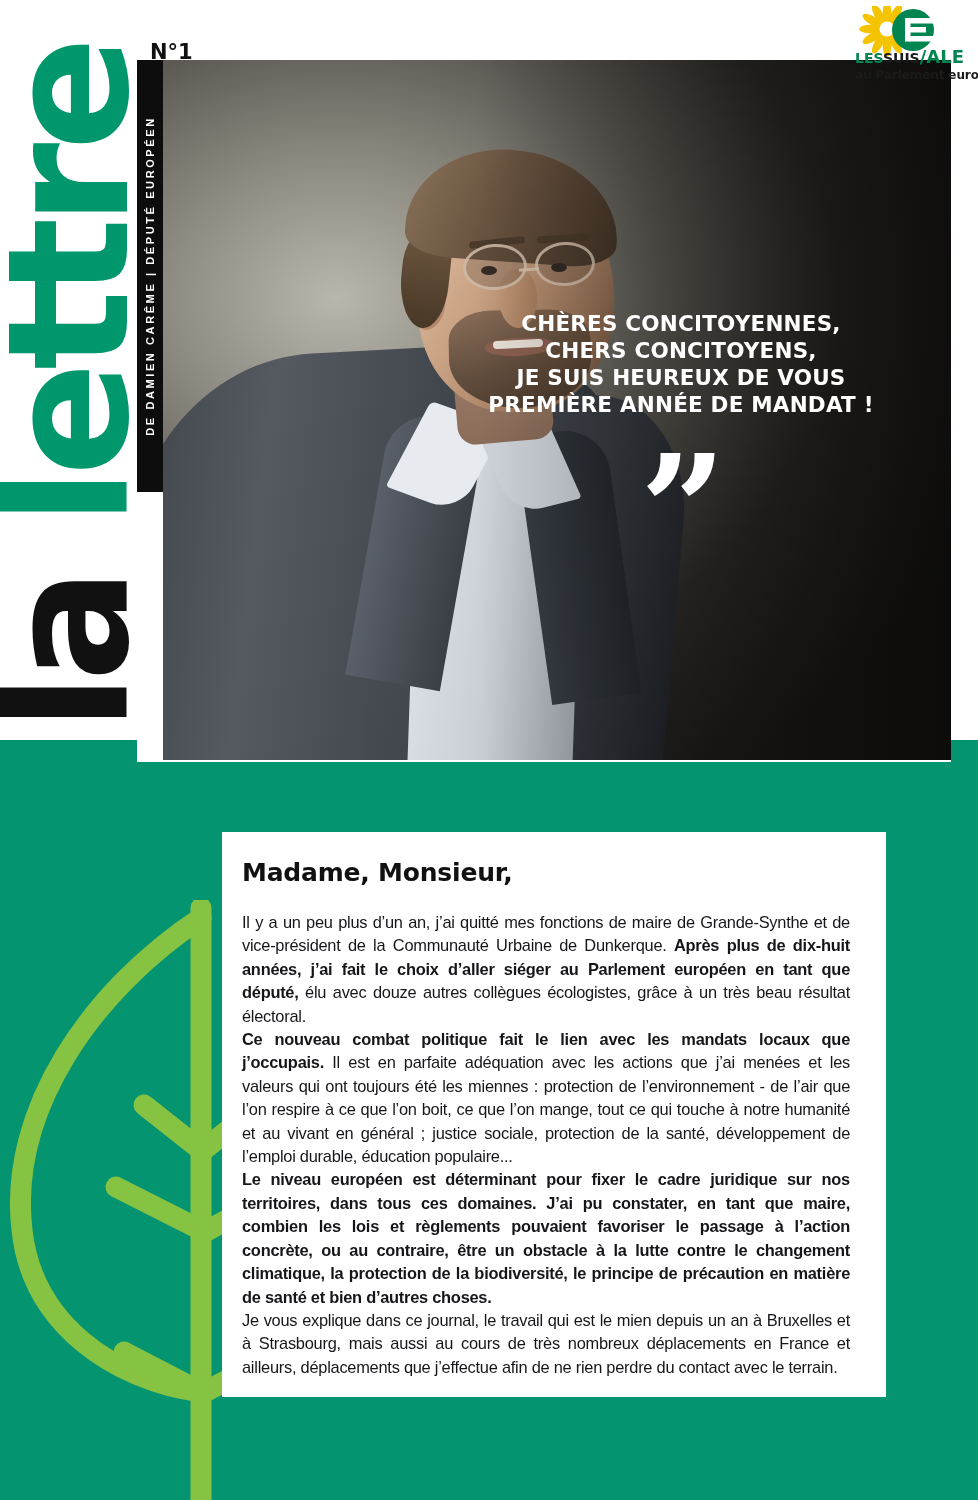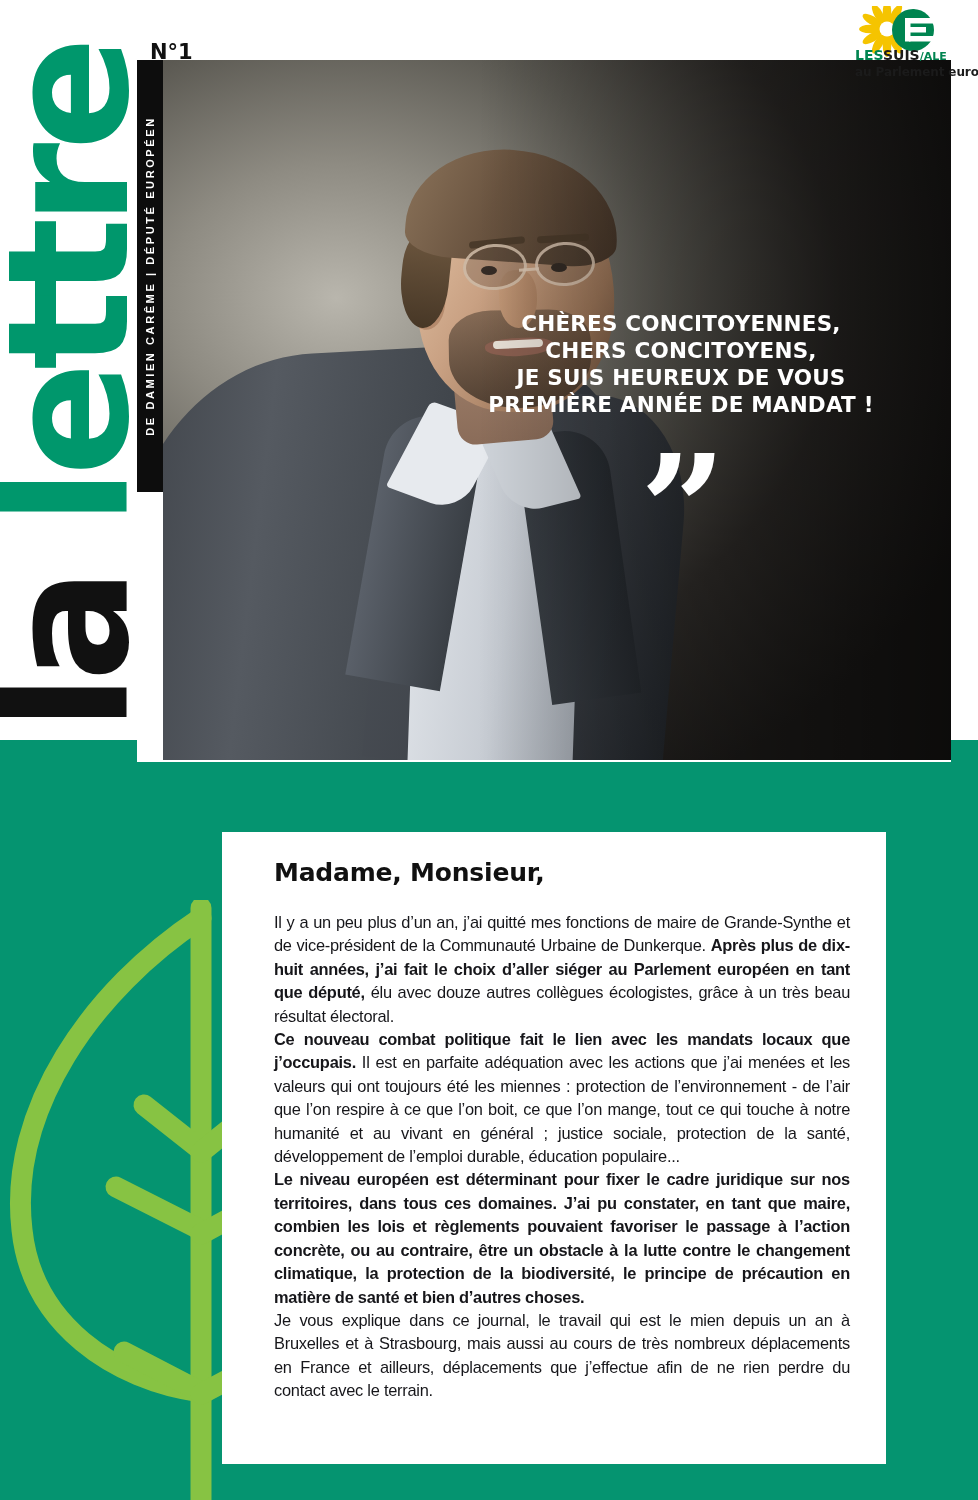--- a/index.html
+++ b/index.html
@@ -187,23 +187,23 @@
   }
 
   
   .logo{position:absolute;left:849px;top:6px;width:124px;height:62px;z-index:9;}
 
   
   .leaf{position:absolute;left:-4px;top:900px;width:290px;height:600px;z-index:3;opacity:0.88;}
 
   
   .card{
-    position:absolute;left:222px;top:832px;width:664px;height:632px;
+    position:absolute;left:222px;top:832px;width:664px;height:565px;
     background:#ffffff;z-index:5;
-    padding:26px 36px 0 52px;
+    padding:26px 36px 0 20px;
     box-sizing:border-box;
   }
   .card h1{
     margin:0 0 24px 0;
     font-family:"DejaVu Sans", sans-serif;
     font-size:25px;font-weight:bold;color:#111;letter-spacing:-0.2px;
   }
   .card p{
     margin:0;
     font-family:"Liberation Sans", sans-serif;
@@ -292,21 +292,21 @@
         </g>
       </g>
       <path d="M128 6 A44 44 0 0 1 128 90 L128 90 L128 6 Z" fill="#008450"></path>
       <circle cx="128" cy="48" r="42" fill="#008450"></circle>
       <rect x="120" y="24" width="48" height="11" fill="#ffffff"></rect>
       <rect x="120" y="42" width="34" height="11" fill="#ffffff"></rect>
       <rect x="120" y="60" width="48" height="11" fill="#ffffff"></rect>
       <rect x="112" y="24" width="11" height="47" fill="#ffffff"></rect>
     </svg>
     <div style="position:absolute;left:6px;top:40px;width:120px;white-space:nowrap;">
-      <span style="font-family:'DejaVu Sans',sans-serif;font-weight:bold;font-size:14px;color:#008450;margin-top:12px;">LES</span><span style="font-family:'DejaVu Sans',sans-serif;font-weight:bold;font-size:14px;color:#1b1b1b;">SUIS</span><span style="font-family:'DejaVu Sans',sans-serif;font-weight:bold;font-size:11px;color:#008450;margin-top:28px;">/ALE</span>
+      <span style="font-family:'DejaVu Sans',sans-serif;font-weight:bold;font-size:14px;color:#008450;margin-top:12px;">LES</span><span style="font-family:'DejaVu Sans',sans-serif;font-weight:bold;font-size:14px;color:#1b1b1b;">SUIS</span><span style="font-family:'DejaVu Sans',sans-serif;font-weight:bold;font-size:18px;color:#008450;margin-top:28px;">/ALE</span>
       <div style="font-family:'DejaVu Sans',sans-serif;font-weight:bold;font-size:12px;color:#1b1b1b;margin-top:1px;letter-spacing:-0.1px;">au Parlement européen</div>
     </div>
   </div>
 
   <svg class="leaf" viewBox="0 0 290 600">
     <g fill="none" stroke="#a5ce3a" stroke-width="21" stroke-linecap="round" stroke-linejoin="round" opacity="0.93">
       <path d="M205 18 C 96 90, 12 210, 26 330 C 36 424, 118 480, 205 492"></path>
       <path d="M205 8 L205 600"></path>
       <path d="M205 250 L148 205"></path>
       <path d="M205 330 L120 287"></path>

